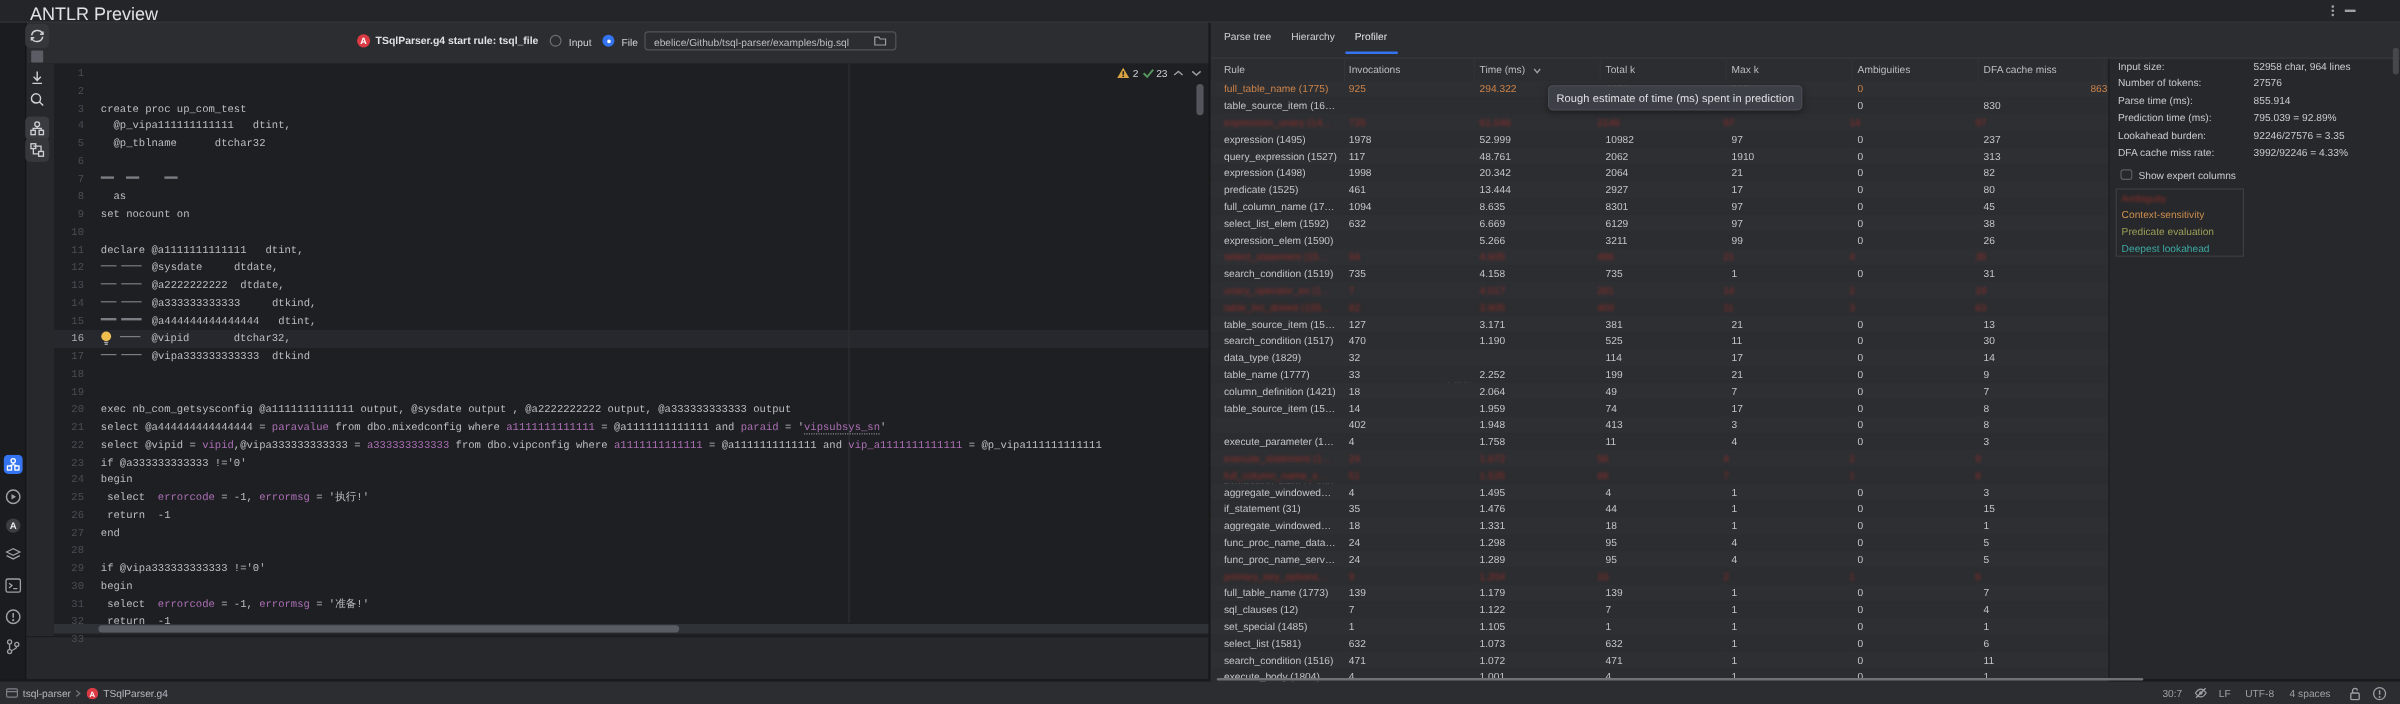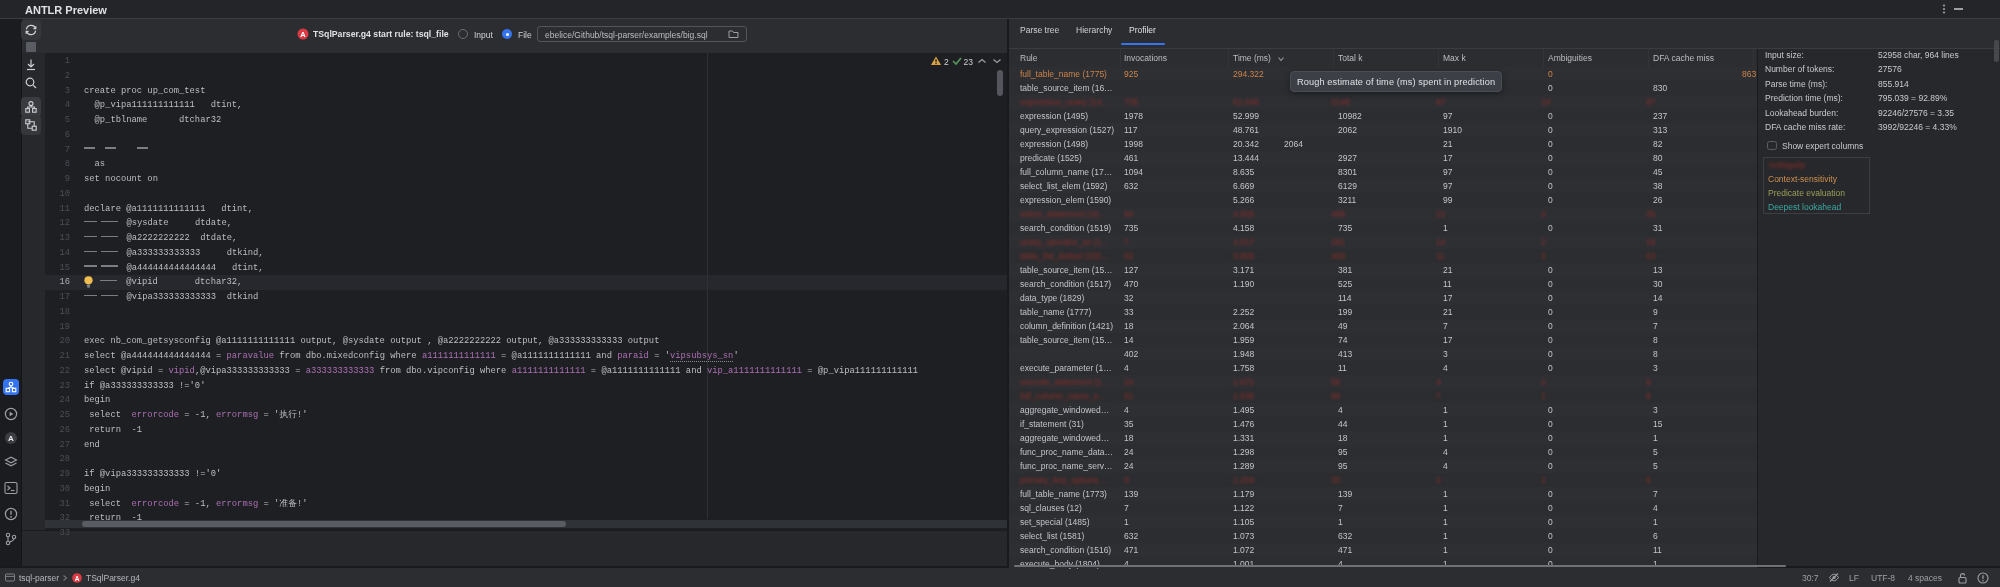--- a/index.html
+++ b/index.html
@@ -17,21 +17,21 @@
 <div class="abs" style="left:45px;top:53px;width:962px;height:477px;background:#1e1f22"></div>
 <div class="abs" style="left:22px;top:530px;width:985px;height:36px;background:#26282b;border-top:1px solid #1a1b1d"></div>
 <div class="abs" style="left:1007px;top:19px;width:2px;height:549px;background:#191a1c"></div>
 <div class="abs" style="left:1009px;top:19px;width:991px;height:29px;background:#2b2d30"></div>
 <div class="abs" style="left:1009px;top:48px;width:991px;height:1px;background:#3a3c40"></div>
 <div class="abs" style="left:1009px;top:49px;width:748px;height:517px;background:#2b2d30"></div>
 <div class="abs" style="left:1757px;top:49px;width:1px;height:517px;background:#1a1b1d"></div>
 <div class="abs" style="left:1758px;top:49px;width:242px;height:517px;background:#26282b"></div>
 <div class="abs" style="left:0;top:566px;width:2000px;height:2px;background:#191a1c"></div>
 <div class="abs" style="left:0;top:568px;width:2000px;height:19px;background:#2b2d30"></div>
-<div class="abs ui" style="left:25px;top:4px;font-size:11px;font-weight:bold;color:#dfe1e5">ANTLR Preview</div>
+<div class="abs ui" style="left:25px;top:4px;font-size:15px;font-weight:normal;color:#dfe1e5">ANTLR Preview</div>
 <div class="abs" style="left:1938px;top:3px;width:12px;height:12px;color:#9da0a6;font-size:10px;letter-spacing:0">
 <svg width="12" height="12">
       <circle cx="6" cy="2.5" r="1.1" fill="#9da0a6"></circle>
       <circle cx="6" cy="6" r="1.1" fill="#9da0a6"></circle>
       <circle cx="6" cy="9.5" r="1.1" fill="#9da0a6"></circle>
     </svg>
   </div>
 <div class="abs" style="left:1954px;top:8px;width:9px;height:1.5px;background:#9da0a6"></div>
 <div class="abs" style="left:3px;top:379px;width:16px;height:16px">
     <svg width="16" height="16">
@@ -291,21 +291,21 @@
 <div class="abs ui" style="left:1124px;top:125.1px;color:#c3c5cb;">117</div>
 <div class="abs ui" style="left:1233px;top:125.1px;color:#c3c5cb;">48.761</div>
 <div class="abs ui" style="left:1338px;top:125.1px;color:#c3c5cb;">2062</div>
 <div class="abs ui" style="left:1443px;top:125.1px;color:#c3c5cb;">1910</div>
 <div class="abs ui" style="left:1548px;top:125.1px;color:#c3c5cb;">0</div>
 <div class="abs ui" style="left:1653px;top:125.1px;color:#c3c5cb;">313</div>
 <div class="abs" style="left:1009px;top:136.5px;width:748px;height:14.0px;background:#2b2d30"></div>
 <div class="abs ui" style="left:1020px;top:139.1px;color:#c3c5cb;">expression (1498)</div>
 <div class="abs ui" style="left:1124px;top:139.1px;color:#c3c5cb;">1998</div>
 <div class="abs ui" style="left:1233px;top:139.1px;color:#c3c5cb;">20.342</div>
-<div class="abs ui" style="left:1284px;top:139.1px;color:#c3c5cb;">2064</div>
+<div class="abs ui" style="left:1338px;top:139.1px;color:#c3c5cb;">2064</div>
 <div class="abs ui" style="left:1443px;top:139.1px;color:#c3c5cb;">21</div>
 <div class="abs ui" style="left:1548px;top:139.1px;color:#c3c5cb;">0</div>
 <div class="abs ui" style="left:1653px;top:139.1px;color:#c3c5cb;">82</div>
 <div class="abs" style="left:1009px;top:150.5px;width:748px;height:14.0px;background:#2d2f33"></div>
 <div class="abs ui" style="left:1020px;top:153.1px;color:#c3c5cb;">predicate (1525)</div>
 <div class="abs ui" style="left:1124px;top:153.1px;color:#c3c5cb;">461</div>
 <div class="abs ui" style="left:1233px;top:153.1px;color:#c3c5cb;">13.444</div>
 <div class="abs ui" style="left:1338px;top:153.1px;color:#c3c5cb;">2927</div>
 <div class="abs ui" style="left:1443px;top:153.1px;color:#c3c5cb;">17</div>
 <div class="abs ui" style="left:1548px;top:153.1px;color:#c3c5cb;">0</div>

